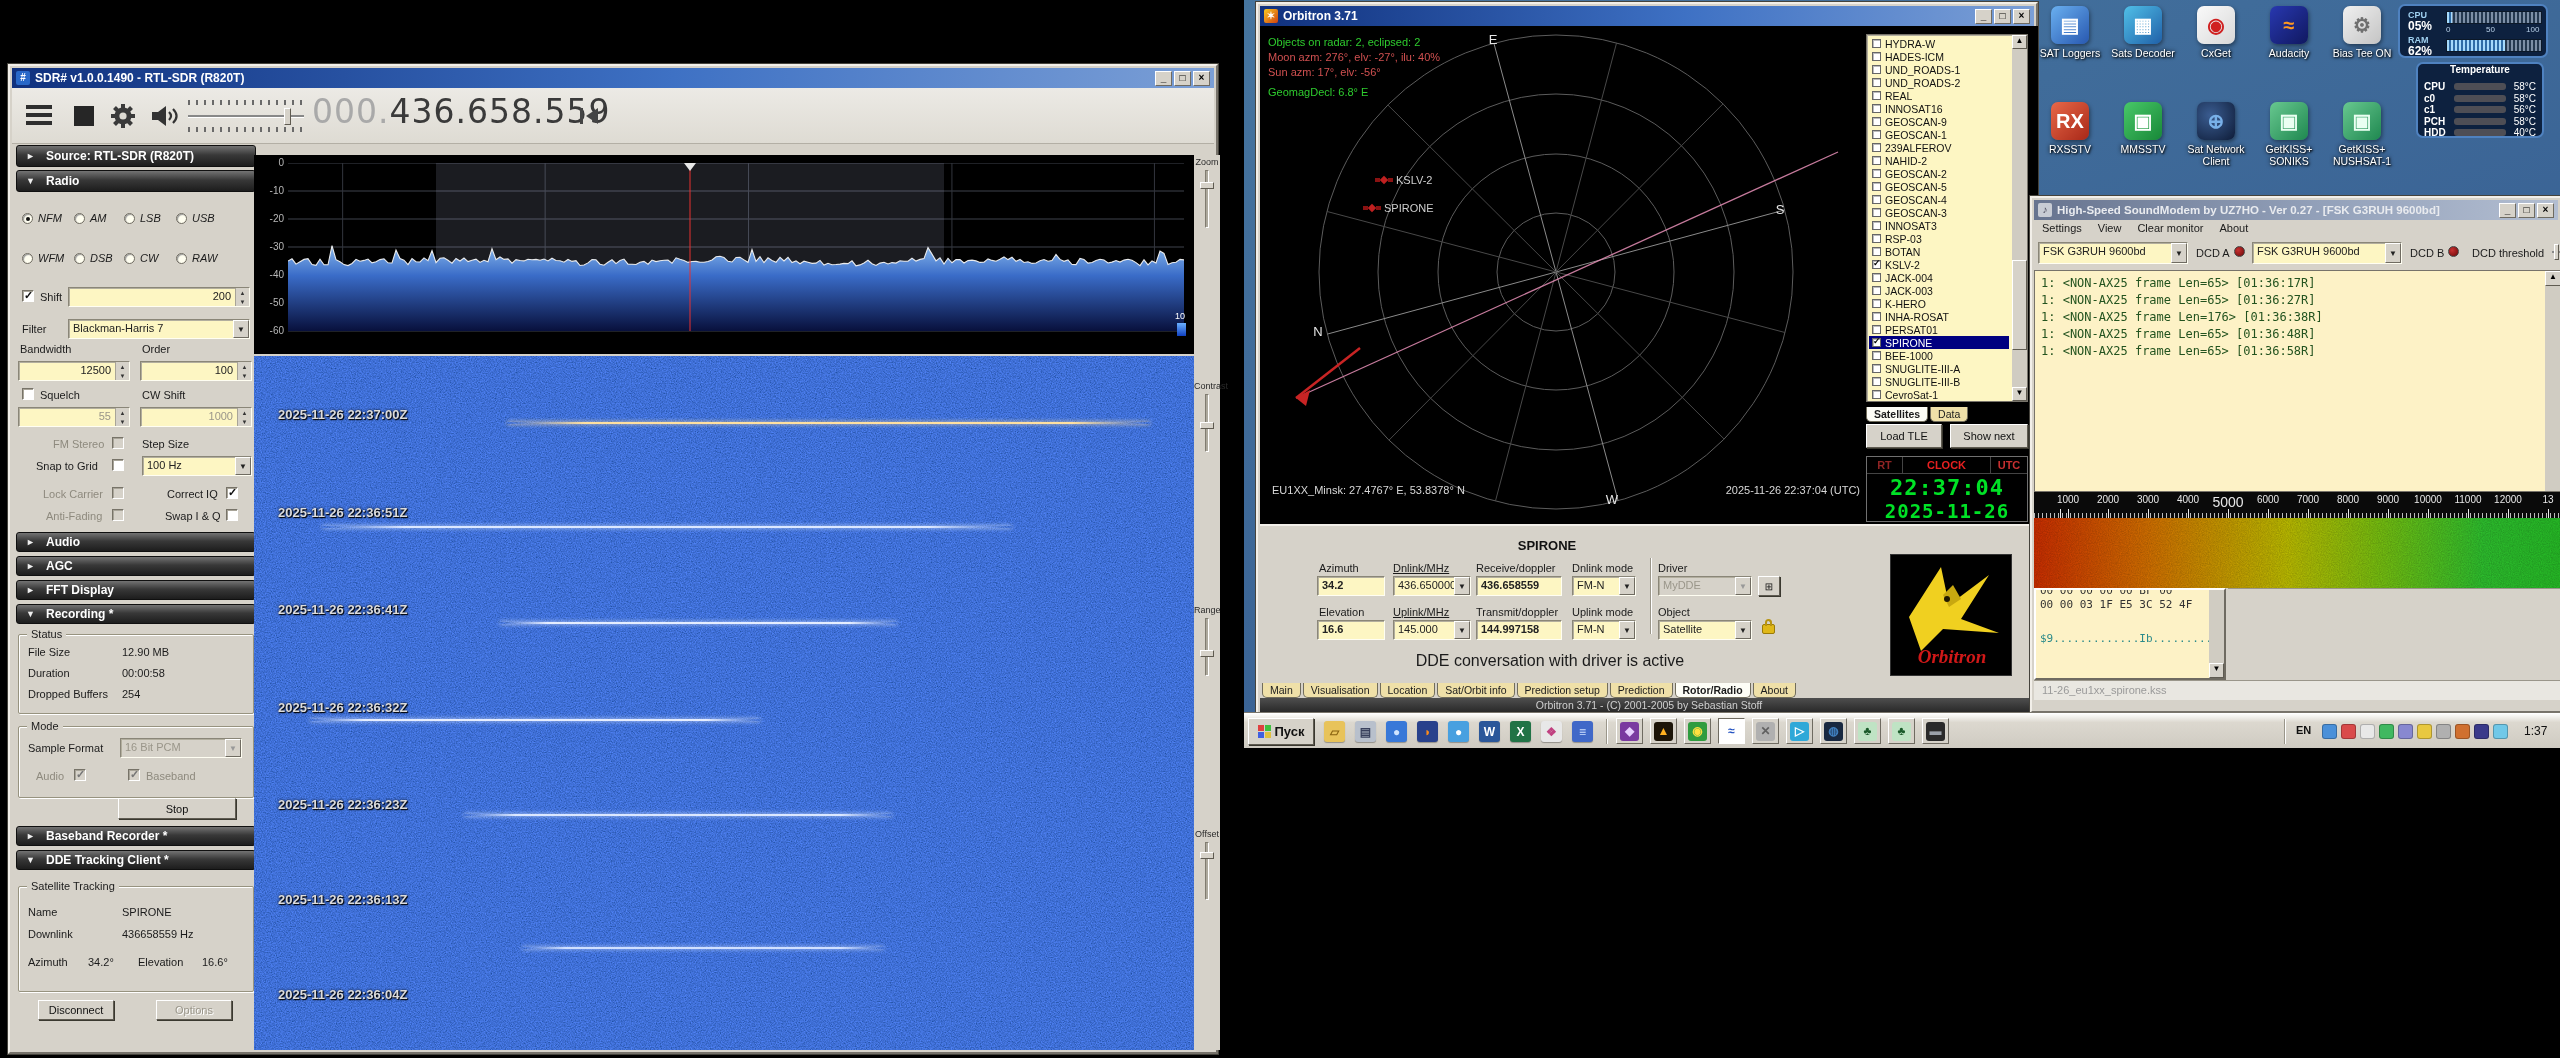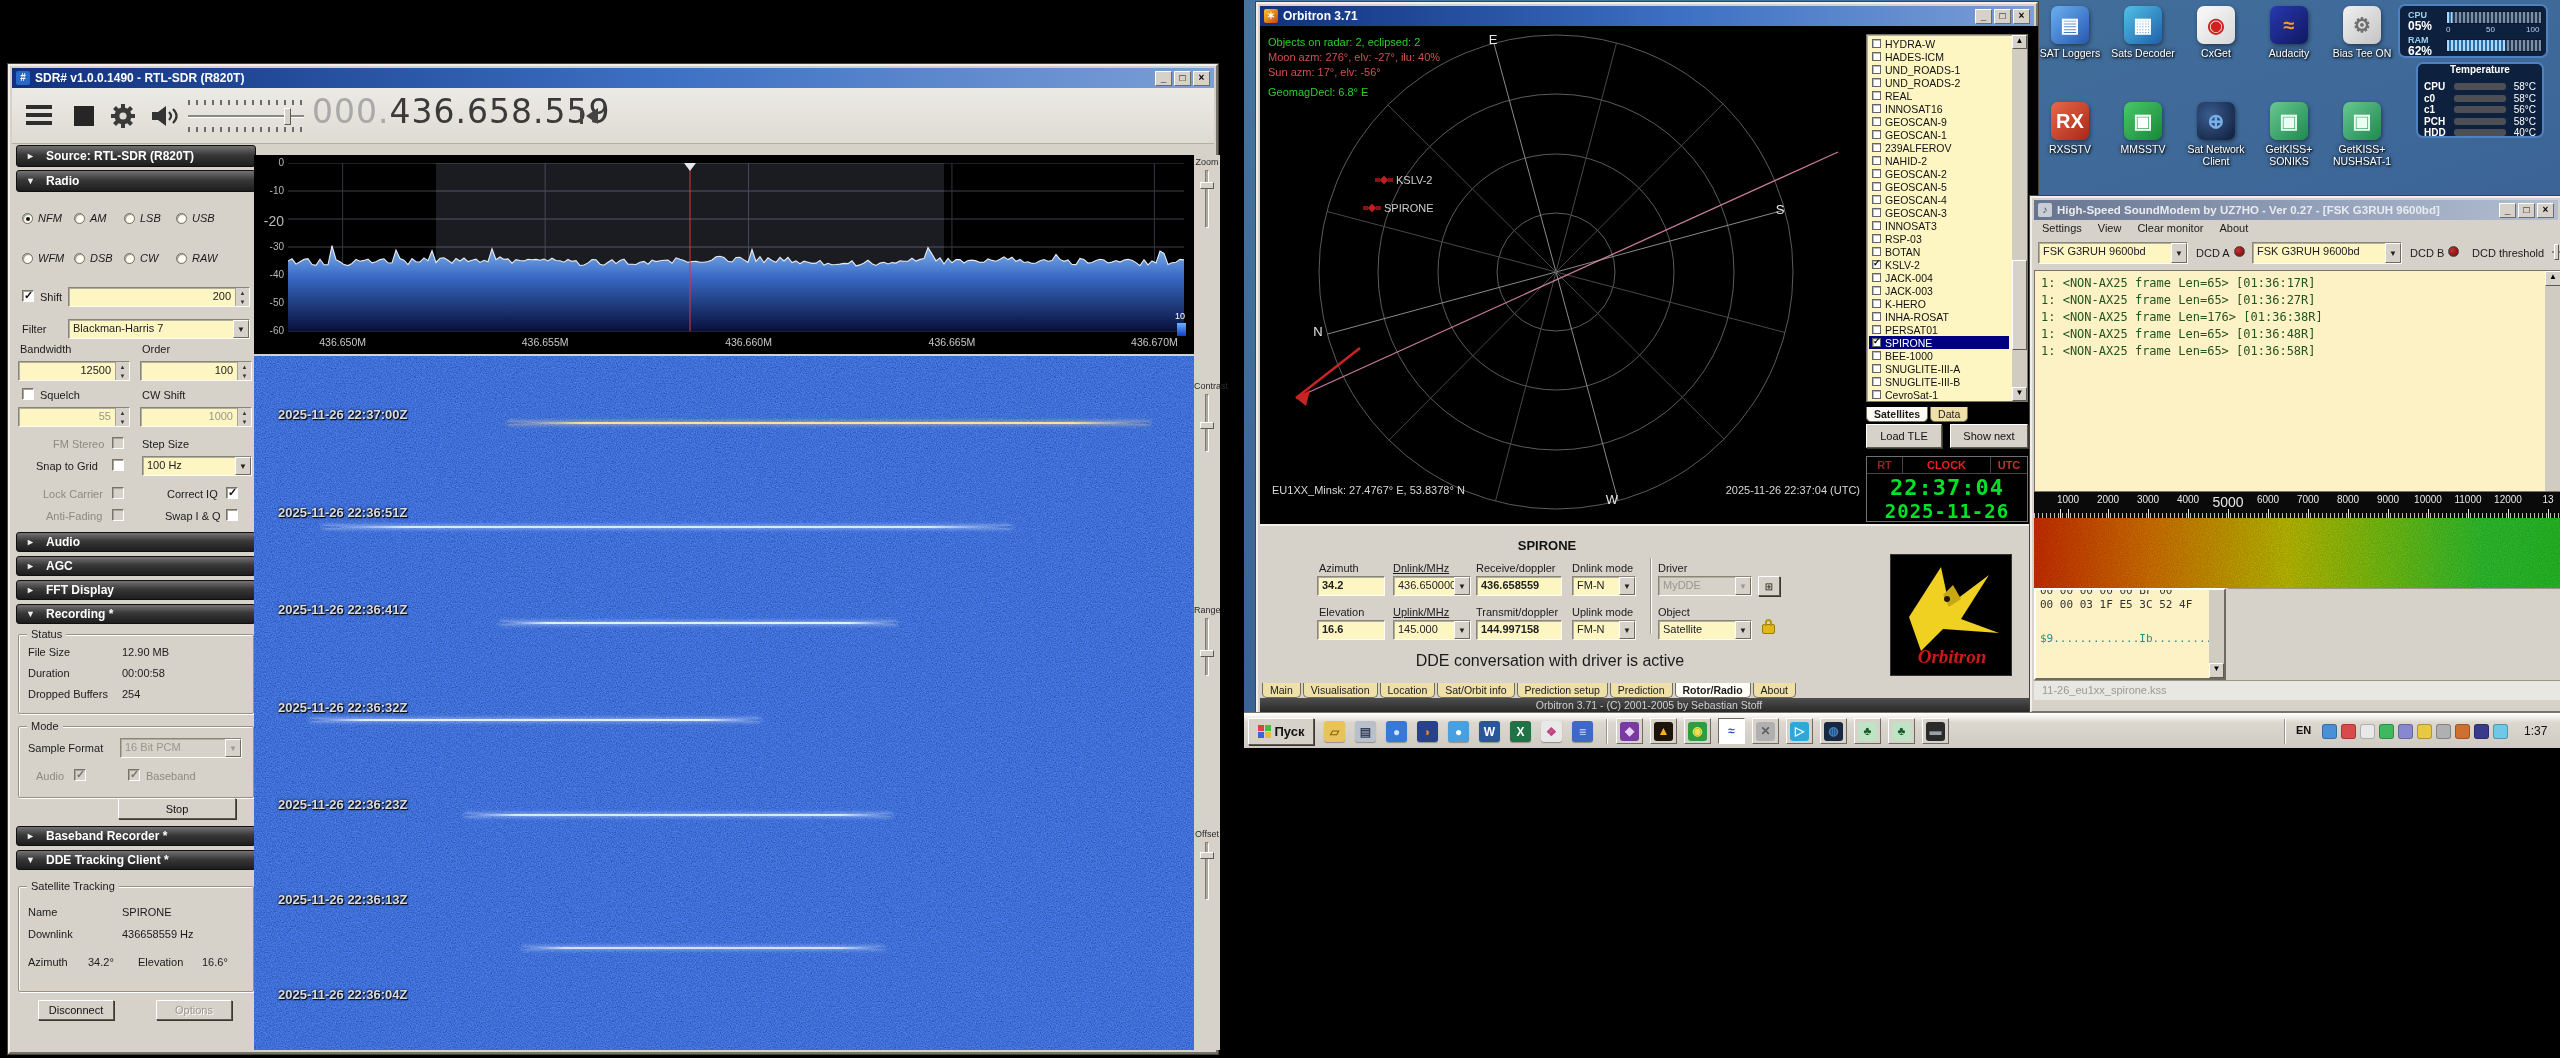--- a/index.html
+++ b/index.html
@@ -373,21 +373,21 @@
     <span class="lbl" style="left:78px;top:890px">34.2°</span>
     <span class="lbl" style="left:128px;top:890px">Elevation</span>
     <span class="lbl" style="left:192px;top:890px">16.6°</span>
     <div class="b3d" style="left:28px;top:934px;width:76px;height:20px">Disconnect</div>
     <div class="b3d dis" style="left:146px;top:934px;width:76px;height:20px">Options</div>
 
     <div class="abs" id="spec" style="left:244px;top:89px;width:940px;height:199px;background:#000">
       <div id="spec-db">
           <div class="abs" style="left: 2px; top: 2px; width: 28px; text-align: right; font-size: 10px; color: rgb(184, 184, 184);">0</div>
           <div class="abs" style="left: 2px; top: 30px; width: 28px; text-align: right; font-size: 10px; color: rgb(184, 184, 184);">-10</div>
-          <div class="abs" style="left: 2px; top: 58px; width: 28px; text-align: right; font-size: 14px; color: rgb(184, 184, 184);">-20</div>
+          <div class="abs" style="left: 2px; top: 58px; width: 28px; text-align: right; font-size: 10px; color: rgb(184, 184, 184);">-20</div>
           <div class="abs" style="left: 2px; top: 86px; width: 28px; text-align: right; font-size: 10px; color: rgb(184, 184, 184);">-30</div>
           <div class="abs" style="left: 2px; top: 114px; width: 28px; text-align: right; font-size: 10px; color: rgb(184, 184, 184);">-40</div>
           <div class="abs" style="left: 2px; top: 142px; width: 28px; text-align: right; font-size: 10px; color: rgb(184, 184, 184);">-50</div>
           <div class="abs" style="left: 2px; top: 170px; width: 28px; text-align: right; font-size: 10px; color: rgb(184, 184, 184);">-60</div>
         </div>
       <svg id="spec-svg" class="abs" style="left:34px;top:8px" width="896" height="170">
           <line x1="0" y1="0" x2="896" y2="0" stroke="#3f424c" stroke-width="1"></line>
           <line x1="0" y1="28" x2="896" y2="28" stroke="#3f424c" stroke-width="1"></line>
           <line x1="0" y1="56" x2="896" y2="56" stroke="#3f424c" stroke-width="1"></line>
           <line x1="0" y1="84" x2="896" y2="84" stroke="#3f424c" stroke-width="1"></line>
@@ -405,27 +405,20 @@
               <stop offset="0" stop-color="#85b5ea"></stop>
               <stop offset="0.35" stop-color="#3a6cc8"></stop>
               <stop offset="1" stop-color="#08103c"></stop>
             </linearGradient>
           </defs>
           <path d="M0,168 L0,98.1 L4,95.8 L8,101.1 L12,98.7 L16,96.4 L20,95.7 L24,101.5 L28,102.3 L32,96.3 L36,101.8 L40,101.8 L44,82.6 L48,96.7 L52,98.8 L56,101.6 L60,102.6 L64,100.5 L68,96.3 L72,98.2 L76,97.4 L80,96.1 L84,99.8 L88,98.7 L92,96.6 L96,95.8 L100,99.8 L104,100.0 L108,87.1 L112,95.5 L116,97.2 L120,101.5 L124,95.6 L128,98.7 L132,99.0 L136,94.9 L140,97.7 L144,87.5 L148,99.6 L152,95.3 L156,94.7 L160,97.2 L164,100.2 L168,95.5 L172,98.0 L176,95.0 L180,98.6 L184,97.2 L188,96.1 L192,99.4 L196,97.3 L200,98.7 L204,85.7 L208,96.7 L212,94.0 L216,96.4 L220,95.9 L224,100.2 L228,96.7 L232,97.5 L236,97.9 L240,96.2 L244,96.7 L248,96.4 L252,97.3 L256,96.0 L260,97.9 L264,95.2 L268,97.5 L272,97.8 L276,99.2 L280,96.5 L284,98.4 L288,97.7 L292,102.5 L296,102.0 L300,99.9 L304,96.6 L308,96.8 L312,101.2 L316,102.2 L320,99.2 L324,96.8 L328,100.6 L332,97.6 L336,96.1 L340,101.2 L344,101.2 L348,101.5 L352,99.2 L356,98.4 L360,101.2 L364,97.1 L368,98.6 L372,97.7 L376,97.2 L380,97.1 L384,100.3 L388,94.8 L392,96.3 L396,97.4 L400,99.4 L404,98.5 L408,98.4 L412,99.3 L416,99.2 L420,98.5 L424,96.9 L428,93.7 L432,93.3 L436,94.5 L440,98.3 L444,99.0 L448,94.5 L452,94.4 L456,96.9 L460,99.3 L464,86.6 L468,98.4 L472,93.7 L476,99.7 L480,94.8 L484,97.4 L488,99.3 L492,94.4 L496,98.0 L500,94.3 L504,99.5 L508,97.9 L512,100.8 L516,98.2 L520,99.3 L524,100.4 L528,100.1 L532,97.4 L536,102.1 L540,100.3 L544,101.7 L548,101.5 L552,101.1 L556,100.4 L560,100.6 L564,97.8 L568,102.8 L572,101.9 L576,99.9 L580,97.3 L584,100.7 L588,102.5 L592,100.1 L596,99.3 L600,101.0 L604,99.6 L608,100.1 L612,97.8 L616,98.2 L620,98.3 L624,95.2 L628,98.1 L632,96.4 L636,95.6 L640,84.6 L644,91.1 L648,97.9 L652,94.9 L656,101.0 L660,95.3 L664,99.8 L668,96.6 L672,96.6 L676,100.0 L680,97.6 L684,97.1 L688,97.9 L692,99.4 L696,99.2 L700,95.9 L704,97.4 L708,98.2 L712,96.2 L716,93.9 L720,96.6 L724,94.3 L728,98.3 L732,96.5 L736,99.5 L740,98.8 L744,100.4 L748,100.0 L752,97.7 L756,96.5 L760,98.2 L764,97.5 L768,91.5 L772,96.4 L776,98.3 L780,96.9 L784,101.5 L788,101.6 L792,95.5 L796,96.5 L800,100.1 L804,99.5 L808,97.5 L812,96.2 L816,97.0 L820,100.0 L824,99.1 L828,97.5 L832,99.1 L836,97.1 L840,96.3 L844,97.3 L848,99.6 L852,102.6 L856,96.8 L860,101.9 L864,97.9 L868,100.0 L872,88.1 L876,90.4 L880,101.5 L884,99.7 L888,99.2 L892,96.4 L896,96.9 L896,168 Z" fill="url(#specg)"></path>
           <path d="M0,98.1 L4,95.8 L8,101.1 L12,98.7 L16,96.4 L20,95.7 L24,101.5 L28,102.3 L32,96.3 L36,101.8 L40,101.8 L44,82.6 L48,96.7 L52,98.8 L56,101.6 L60,102.6 L64,100.5 L68,96.3 L72,98.2 L76,97.4 L80,96.1 L84,99.8 L88,98.7 L92,96.6 L96,95.8 L100,99.8 L104,100.0 L108,87.1 L112,95.5 L116,97.2 L120,101.5 L124,95.6 L128,98.7 L132,99.0 L136,94.9 L140,97.7 L144,87.5 L148,99.6 L152,95.3 L156,94.7 L160,97.2 L164,100.2 L168,95.5 L172,98.0 L176,95.0 L180,98.6 L184,97.2 L188,96.1 L192,99.4 L196,97.3 L200,98.7 L204,85.7 L208,96.7 L212,94.0 L216,96.4 L220,95.9 L224,100.2 L228,96.7 L232,97.5 L236,97.9 L240,96.2 L244,96.7 L248,96.4 L252,97.3 L256,96.0 L260,97.9 L264,95.2 L268,97.5 L272,97.8 L276,99.2 L280,96.5 L284,98.4 L288,97.7 L292,102.5 L296,102.0 L300,99.9 L304,96.6 L308,96.8 L312,101.2 L316,102.2 L320,99.2 L324,96.8 L328,100.6 L332,97.6 L336,96.1 L340,101.2 L344,101.2 L348,101.5 L352,99.2 L356,98.4 L360,101.2 L364,97.1 L368,98.6 L372,97.7 L376,97.2 L380,97.1 L384,100.3 L388,94.8 L392,96.3 L396,97.4 L400,99.4 L404,98.5 L408,98.4 L412,99.3 L416,99.2 L420,98.5 L424,96.9 L428,93.7 L432,93.3 L436,94.5 L440,98.3 L444,99.0 L448,94.5 L452,94.4 L456,96.9 L460,99.3 L464,86.6 L468,98.4 L472,93.7 L476,99.7 L480,94.8 L484,97.4 L488,99.3 L492,94.4 L496,98.0 L500,94.3 L504,99.5 L508,97.9 L512,100.8 L516,98.2 L520,99.3 L524,100.4 L528,100.1 L532,97.4 L536,102.1 L540,100.3 L544,101.7 L548,101.5 L552,101.1 L556,100.4 L560,100.6 L564,97.8 L568,102.8 L572,101.9 L576,99.9 L580,97.3 L584,100.7 L588,102.5 L592,100.1 L596,99.3 L600,101.0 L604,99.6 L608,100.1 L612,97.8 L616,98.2 L620,98.3 L624,95.2 L628,98.1 L632,96.4 L636,95.6 L640,84.6 L644,91.1 L648,97.9 L652,94.9 L656,101.0 L660,95.3 L664,99.8 L668,96.6 L672,96.6 L676,100.0 L680,97.6 L684,97.1 L688,97.9 L692,99.4 L696,99.2 L700,95.9 L704,97.4 L708,98.2 L712,96.2 L716,93.9 L720,96.6 L724,94.3 L728,98.3 L732,96.5 L736,99.5 L740,98.8 L744,100.4 L748,100.0 L752,97.7 L756,96.5 L760,98.2 L764,97.5 L768,91.5 L772,96.4 L776,98.3 L780,96.9 L784,101.5 L788,101.6 L792,95.5 L796,96.5 L800,100.1 L804,99.5 L808,97.5 L812,96.2 L816,97.0 L820,100.0 L824,99.1 L828,97.5 L832,99.1 L836,97.1 L840,96.3 L844,97.3 L848,99.6 L852,102.6 L856,96.8 L860,101.9 L864,97.9 L868,100.0 L872,88.1 L876,90.4 L880,101.5 L884,99.7 L888,99.2 L892,96.4 L896,96.9" fill="none" stroke="#f2f2f2" stroke-width="1.1" opacity="0.95"></path>
           <line x1="402" y1="0" x2="402" y2="168" stroke="#e83030" stroke-width="1"></line>
           <polygon points="396,0 408,0 402,8" fill="#e8e8e8"></polygon>
         </svg>
-      <div id="spec-freq" class="abs" style="left:34px;top:180px;width:896px;height:16px">
-          <div class="abs" style="left: 19.656px; top: 1px; width: 70px; text-align: center; font-size: 10.5px; color: rgb(200, 200, 200);">436.650M</div>
-          <div class="abs" style="left: 222.152px; top: 1px; width: 70px; text-align: center; font-size: 10.5px; color: rgb(200, 200, 200);">436.655M</div>
-          <div class="abs" style="left: 425.544px; top: 1px; width: 70px; text-align: center; font-size: 10.5px; color: rgb(200, 200, 200);">436.660M</div>
-          <div class="abs" style="left: 628.936px; top: 1px; width: 70px; text-align: center; font-size: 10.5px; color: rgb(200, 200, 200);">436.665M</div>
-          <div class="abs" style="left: 831.432px; top: 1px; width: 70px; text-align: center; font-size: 10.5px; color: rgb(200, 200, 200);">436.670M</div>
-        </div>
       <div class="abs" style="left:921px;top:156px;font-size:9px;color:#fff">10</div>
       <div class="abs" style="left:923px;top:168px;width:9px;height:13px;background:linear-gradient(#6ab0ff,#1040c0)"></div>
     </div>
 
     <div class="abs" id="waterfall" style="left:244px;top:290px;width:940px;height:694px;overflow:hidden;background:#0c4a6e">
       <svg class="abs" style="left:0;top:0" width="940" height="694" preserveAspectRatio="none">
         <filter id="bluenoise" x="0" y="0" width="100%" height="100%">
           <feTurbulence type="fractalNoise" baseFrequency="0.8" numOctaves="2" seed="7" stitchTiles="stitch"></feTurbulence>
           <feColorMatrix type="matrix" values="0.10 0 0 0 0  0.22 0 0 0 0.05  0.85 0 0 0 0.25  0 0 0 0 1"></feColorMatrix>
         </filter>

